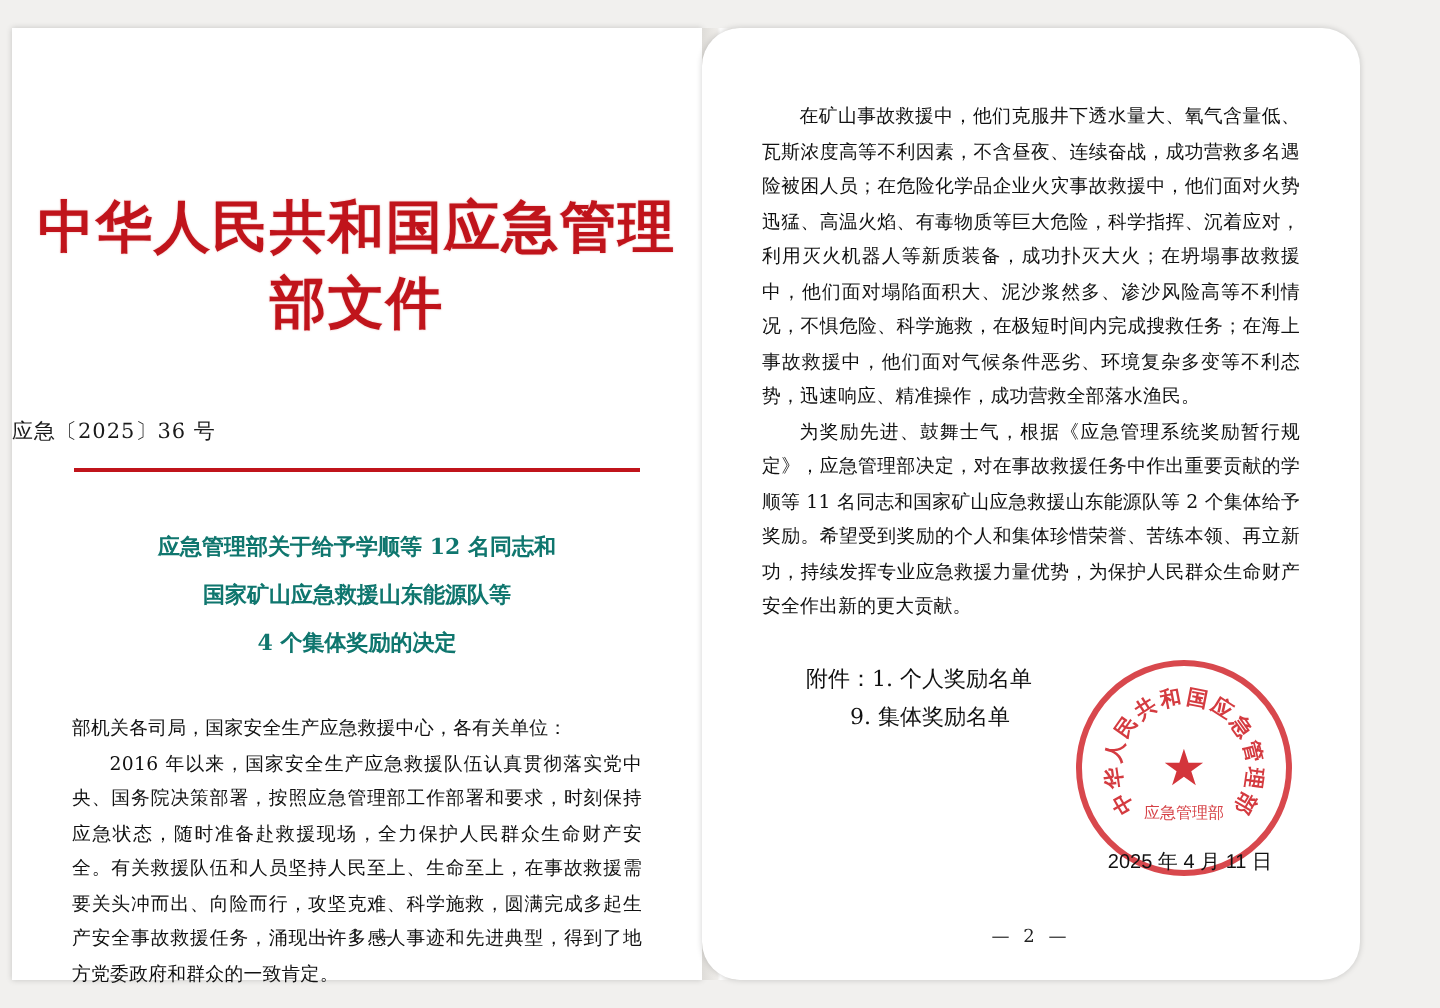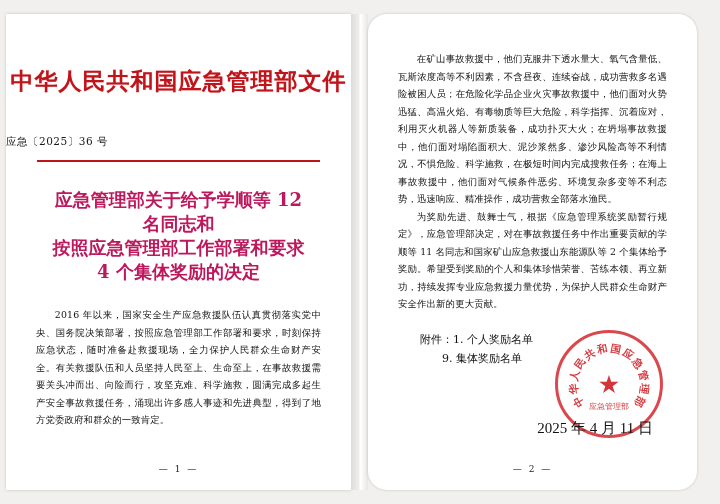--- a/index.html
+++ b/index.html
@@ -26,41 +26,41 @@
     height: 476px;
     margin-top: 14px;
     box-shadow: 0 0 3px rgba(0,0,0,0.18);
   }
   .page-left {
     width: 345px;
     margin-left: 6px;
   }
   .page-right {
     width: 329px;
-    margin-left: 17px;
+    margin-left: 0;
     border-radius: 19px;
   }
   .gutter {
     position: absolute;
     top: 14px;
     left: 351px;
     width: 17px;
     height: 476px;
     background: linear-gradient(to right, #dedcd8 0%, #efedea 45%, #ffffff 55%, #e8e6e2 100%);
   }
 
   
   .doc-title {
     text-align: center;
     color: #c0141b;
     font-family: "DejaVu Serif", "Liberation Serif", serif;
     font-weight: bold;
-    font-size: 23px;
+    font-size: 28px;
     letter-spacing: 1px;
-    margin-top: 52px;
+    margin-top: 81px;
     text-shadow: 0 0 1px rgba(192,20,27,0.35);
   }
   .doc-number {
     text-align: left;
     font-family: "DejaVu Serif", "Liberation Serif", serif;
     font-size: 10.5px;
     color: #1a1a1a;
     margin-top: 38px;
     letter-spacing: 0.5px;
   }
@@ -69,23 +69,23 @@
     height: 2.2px;
     background: #c0141b;
     margin: 11px auto 0 auto;
   }
   .decision-title {
     margin: 26px auto 0 auto;
     width: 268px;
     text-align: center;
     font-family: "DejaVu Serif", "Liberation Serif", serif;
     font-weight: bold;
-    font-size: 18px;
+    font-size: 11px;
     line-height: 24px;
-    color: #be185d;
+    color: #0f766e;
   }
   .body-block {
     margin: 22px 30px 0 30px;
     font-family: "DejaVu Serif", "Liberation Serif", serif;
     font-size: 9.4px;
     line-height: 17.5px;
     color: #111;
     text-align: justify;
     text-justify: inter-ideograph;
     letter-spacing: 0.15px;
@@ -174,43 +174,44 @@
     font-family: "DejaVu Serif", "Liberation Serif", serif;
     font-size: 8px;
     color: #cf2026;
     white-space: nowrap;
     opacity: 0.85;
   }
   .sign-date {
     position: absolute;
     right: 44px;
     bottom: 52px;
-    font-family: Liberation Serif, serif;
-    font-size: 15px;
+    font-family: Liberation Sans, sans-serif;
+    font-size: 10px;
     color: #111;
     white-space: nowrap;
   }
 </style>
 </head>
 <body>
 
 <div class="spread">
 
   <div class="page page-left">
     <div class="doc-title">中华人民共和国应急管理部文件</div>
     <div class="doc-number">应急〔2025〕36 号</div>
     <div class="red-rule"></div>
 
     <div class="decision-title">
       <div>应急管理部关于给予学顺等 12 名同志和</div>
-      <div>按照应急管理部工作部署和要求</div>
+      <div>国家矿山应急救援山东能源队等</div>
       <div>4 个集体奖励的决定</div>
     </div>
 
     <div class="body-block">
+      <p>部机关各司局，国家安全生产应急救援中心，各有关单位：</p>
       <p class="indent2">2016 年以来，国家安全生产应急救援队伍认真贯彻落实党中央、国务院决策部署，按照应急管理部工作部署和要求，时刻保持应急状态，随时准备赴救援现场，全力保护人民群众生命财产安全。有关救援队伍和人员坚持人民至上、生命至上，在事故救援需要关头冲而出、向险而行，攻坚克难、科学施救，圆满完成多起生产安全事故救援任务，涌现出许多感人事迹和先进典型，得到了地方党委政府和群众的一致肯定。</p>
     </div>
 
     <div class="page-num">— 1 —</div>
   </div>
 
   <div class="gutter"></div>
 
   <div class="page page-right">
     <div class="right-body">

